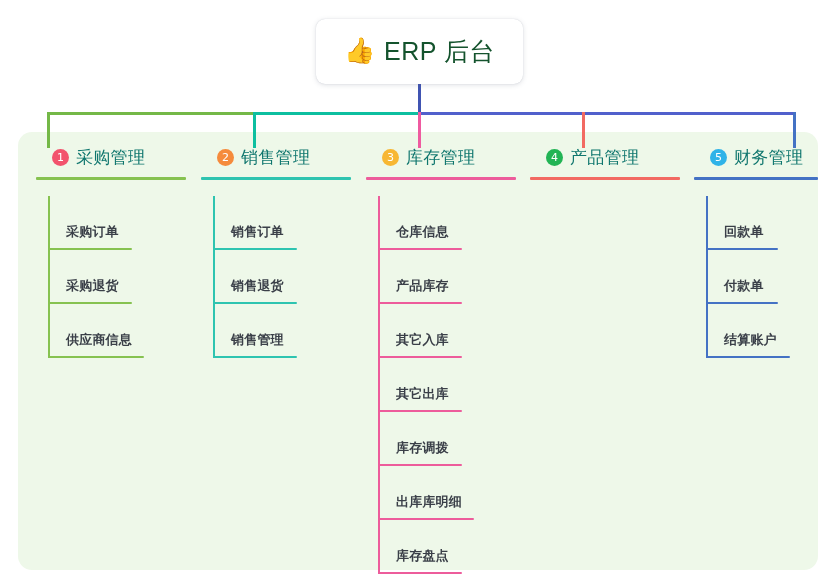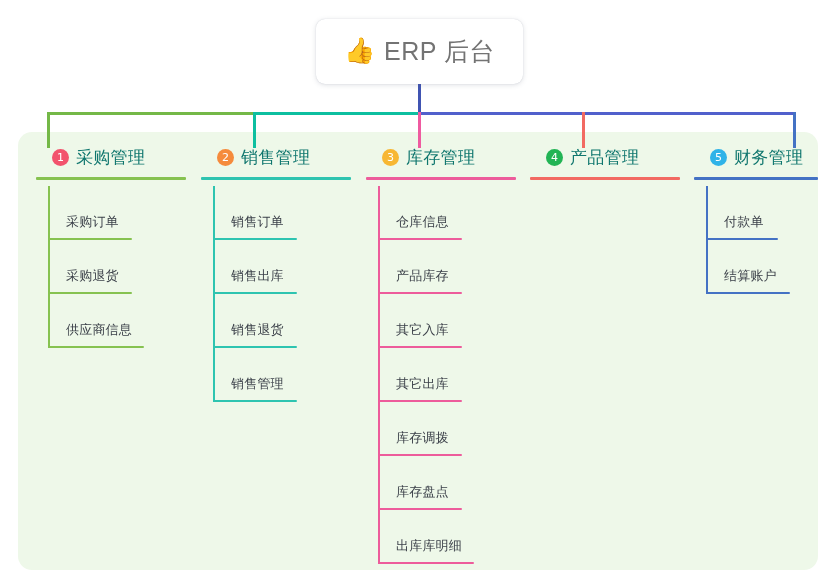--- a/index.html
+++ b/index.html
@@ -53,21 +53,21 @@
   }
   .root-emoji {
     font-size: 25px;
     line-height: 1;
     color: #f2b441;
     display: inline-block;
     transform: translateY(-1px);
   }
   .root-title {
     font-size: 25px;
-    color: #737373;
+    color: #14532d;
     letter-spacing: 0.5px;
     white-space: nowrap;
   }
 
   
   .wires {
     position: absolute;
     left: 0;
     top: 0;
     width: 839px;
@@ -106,21 +106,22 @@
     letter-spacing: 0.3px;
   }
   .head-rule {
     height: 3px;
     margin-top: 8px;
     border-radius: 1px;
   }
 
   .leaf-list {
     position: relative;
-    margin-top: 6px;
+    margin-top: 16px;
+    font-weight: bold;
   }
   .trunk {
     position: absolute;
     left: 12px;
     top: 0;
     bottom: 0;
     width: 2px;
   }
   .leaf {
     position: relative;
@@ -200,24 +201,20 @@
           <span class="col-title">销售管理</span>
         </div>
         <div class="head-rule" style="background: rgb(46, 196, 176); width: 150px;"></div>
         <div class="leaf-list">
           <div class="trunk" style="background: rgb(46, 196, 176);"></div>
           <div class="leaf">
             <span class="leaf-label">销售订单</span>
             <div class="leaf-rule" style="background: rgb(46, 196, 176); width: 84px;"></div>
           </div>
           <div class="leaf">
-            <span class="leaf-label">销售出库</span>
-            <div class="leaf-rule" style="background: rgb(46, 196, 176); width: 84px;"></div>
-          </div>
-          <div class="leaf">
             <span class="leaf-label">销售退货</span>
             <div class="leaf-rule" style="background: rgb(46, 196, 176); width: 84px;"></div>
           </div>
           <div class="leaf">
             <span class="leaf-label">销售管理</span>
             <div class="leaf-rule" style="background: rgb(46, 196, 176); width: 84px;"></div>
           </div>
         </div>
       </div>
       <div class="column" style="left: 366px; width: 150px;">
@@ -242,45 +239,49 @@
           </div>
           <div class="leaf">
             <span class="leaf-label">其它出库</span>
             <div class="leaf-rule" style="background: rgb(237, 92, 155); width: 84px;"></div>
           </div>
           <div class="leaf">
             <span class="leaf-label">库存调拨</span>
             <div class="leaf-rule" style="background: rgb(237, 92, 155); width: 84px;"></div>
           </div>
           <div class="leaf">
-            <span class="leaf-label">库存盘点</span>
-            <div class="leaf-rule" style="background: rgb(237, 92, 155); width: 84px;"></div>
-          </div>
-          <div class="leaf">
             <span class="leaf-label">出库库明细</span>
             <div class="leaf-rule" style="background: rgb(237, 92, 155); width: 96px;"></div>
           </div>
+          <div class="leaf">
+            <span class="leaf-label">库存盘点</span>
+            <div class="leaf-rule" style="background: rgb(237, 92, 155); width: 84px;"></div>
+          </div>
         </div>
       </div>
       <div class="column" style="left: 530px; width: 150px;">
         <div class="col-head">
           <span class="badge" style="background: rgb(34, 180, 85);">4</span>
           <span class="col-title">产品管理</span>
         </div>
         <div class="head-rule" style="background: rgb(242, 106, 98); width: 150px;"></div>
       </div>
       <div class="column" style="left: 694px; width: 124px;">
         <div class="col-head">
           <span class="badge" style="background: rgb(47, 179, 232);">5</span>
           <span class="col-title">财务管理</span>
         </div>
         <div class="head-rule" style="background: rgb(68, 114, 196); width: 124px;"></div>
         <div class="leaf-list">
           <div class="trunk" style="background: rgb(68, 114, 196);"></div>
           <div class="leaf">
+            <span class="leaf-label">回款单</span>
+            <div class="leaf-rule" style="background: rgb(68, 114, 196); width: 72px;"></div>
+          </div>
+          <div class="leaf">
             <span class="leaf-label">付款单</span>
             <div class="leaf-rule" style="background: rgb(68, 114, 196); width: 72px;"></div>
           </div>
           <div class="leaf">
             <span class="leaf-label">结算账户</span>
             <div class="leaf-rule" style="background: rgb(68, 114, 196); width: 84px;"></div>
           </div>
         </div>
       </div>
     </div>

